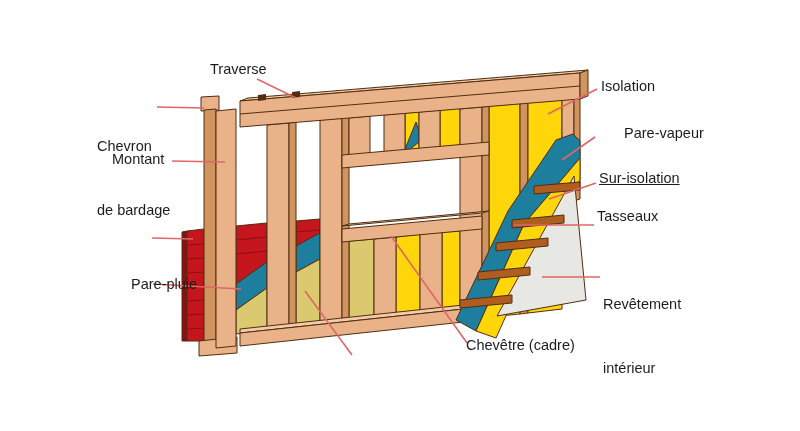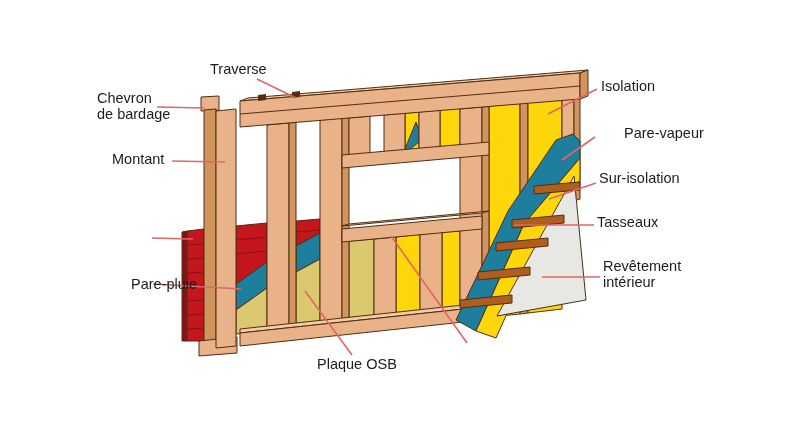--- a/index.html
+++ b/index.html
@@ -1,21 +1,21 @@
 <!DOCTYPE html>
 <html style="--background: #FFFFFF; --label-text: #1C1C1C; --leader-red: #E06666; --outline: #4F2E12; --wood: #EAB289; --wood-dark: #D2945F; --wood-light: #F3CBA6; --cladding-red: #C4161C; --cladding-red-dark: #8E0F13; --membrane-blue: #1E7E9E; --insulation-yellow: #FFD60A; --osb-khaki: #DBC96F; --interior-gray: #E7E7E4; --batten-brown: #B05E20;"><head>
 <meta charset="utf-8">
 <style>
   html,body{margin:0;padding:0;background:var(--background,#fff);}
   #canvas{position:relative;width:800px;height:431px;overflow:hidden;background:var(--background,#fff);
           font-family:"Liberation Sans",sans-serif;}
   #drawing{position:absolute;left:0;top:0;}
   .label{position:absolute;font-size:14.5px;line-height:15.5px;font-weight:400;
          color:var(--label-text,#1c1c1c);white-space:nowrap;}
-  .label span{display:block;}
+  .label span{display:block;margin-top:48px;}
   
   .wood{fill:var(--wood);stroke:var(--outline);stroke-width:1;}
   .wood-dark{fill:var(--wood-dark);stroke:var(--outline);stroke-width:1;}
   .wood-light{fill:var(--wood-light);stroke:var(--outline);stroke-width:1;}
   .red{fill:var(--cladding-red);stroke:var(--outline);stroke-width:1;}
   .red-dark{fill:var(--cladding-red-dark);stroke:var(--outline);stroke-width:1;}
   .redline{stroke:var(--cladding-red-dark);stroke-width:1.2;}
   .blue{fill:var(--membrane-blue);stroke:var(--outline);stroke-width:1;}
   .yellow{fill:var(--insulation-yellow);stroke:var(--outline);stroke-width:1;}
   .khaki{fill:var(--osb-khaki);stroke:var(--outline);stroke-width:1;}
@@ -143,30 +143,30 @@
     <span>Chevron</span>
     <span>de bardage</span>
   </div>
 
   <div class="label" style="left:112px;top:152px;">Montant</div>
 
 
   <div class="label" style="left:83px;top:277px;margin-left:48px;">Pare-pluie</div>
 
   <div class="label" style="left:317px;top:357px;">
-    <span>Plaque OSB</span>
   </div>
 
+  <div class="label" style="left:466px;top:338px;">Chevêtre (cadre)</div>
 
   <div class="label" style="left:601px;top:79px;text-align:right;">Isolation</div>
 
   <div class="label" style="left:624px;top:126px;">Pare-vapeur</div>
 
-  <div class="label" style="left:599px;top:171px;">Sur-isolation</div>
+  <div class="label" style="left:599px;top:171px;text-decoration:underline;">Sur-isolation</div>
 
-  <div class="label" style="left:597px;top:215px;text-align:right;">Tasseaux</div>
+  <div class="label" style="left:597px;top:209px;text-align:right;">Tasseaux</div>
 
-  <div class="label" style="left:603px;top:259px;">
+  <div class="label" style="left:603px;top:249px;">
     <span>Revêtement</span>
     <span>intérieur</span>
   </div>
 
 </div>
 
 </body></html>

